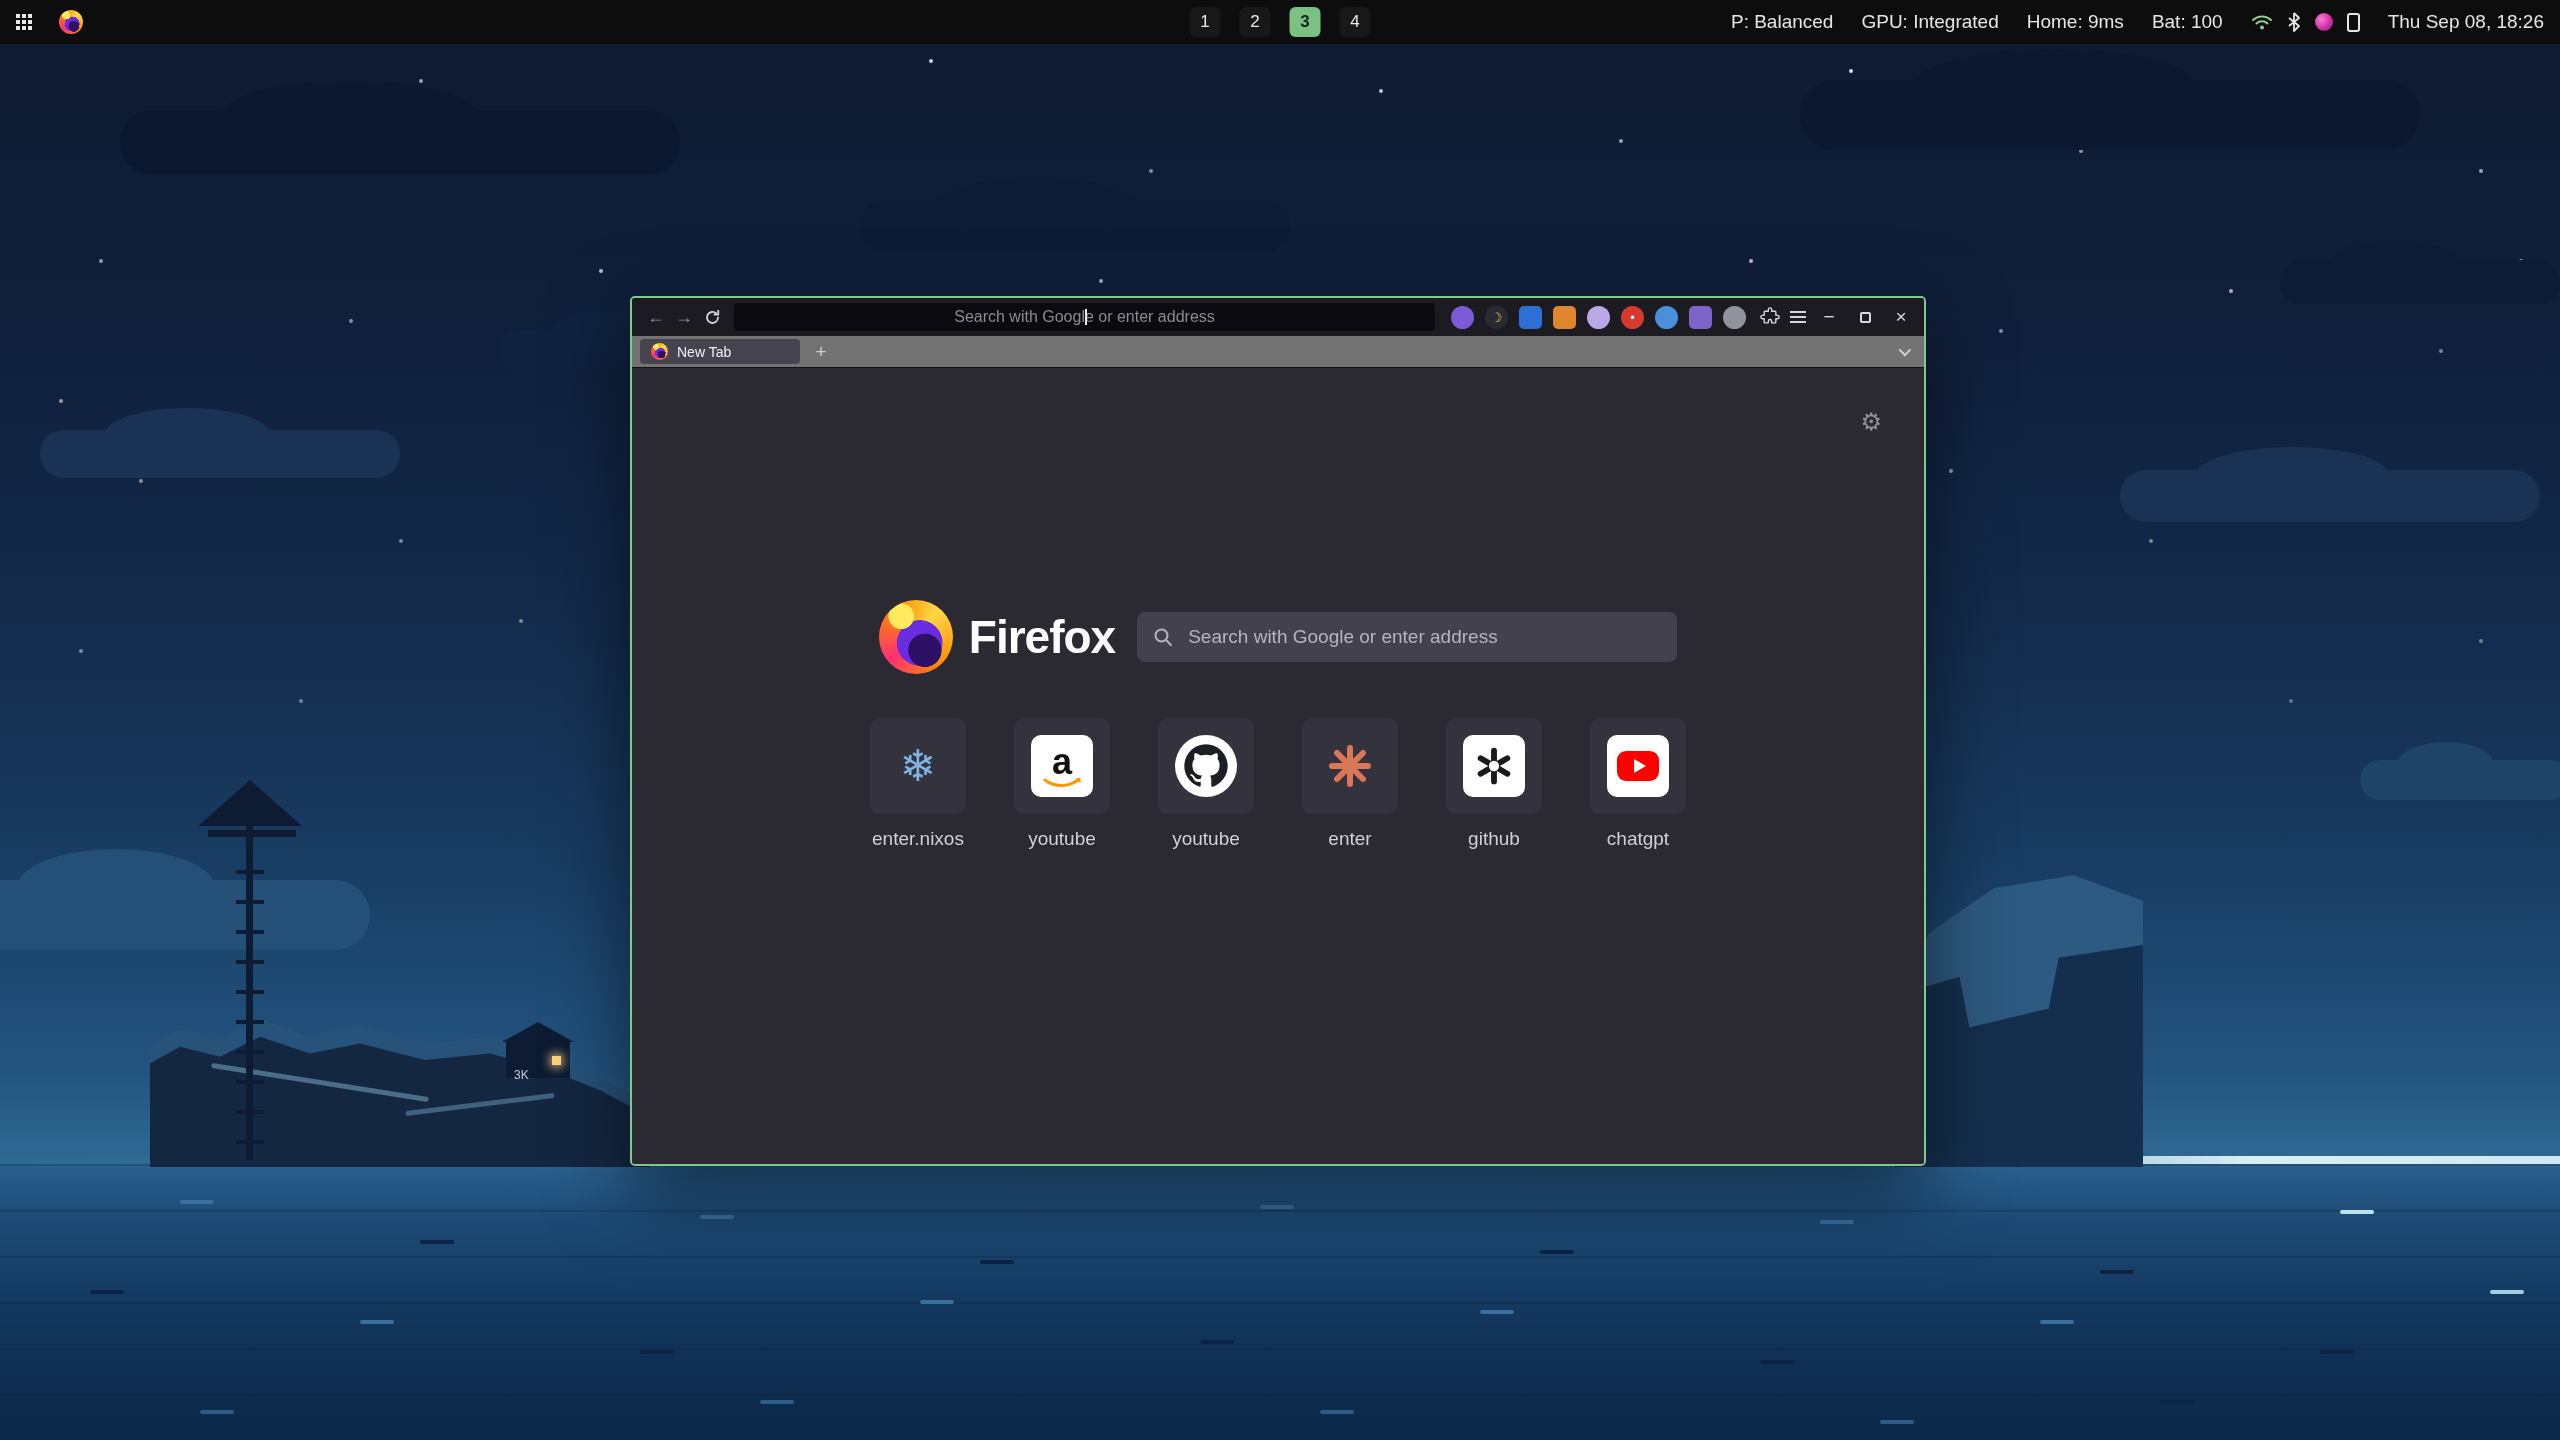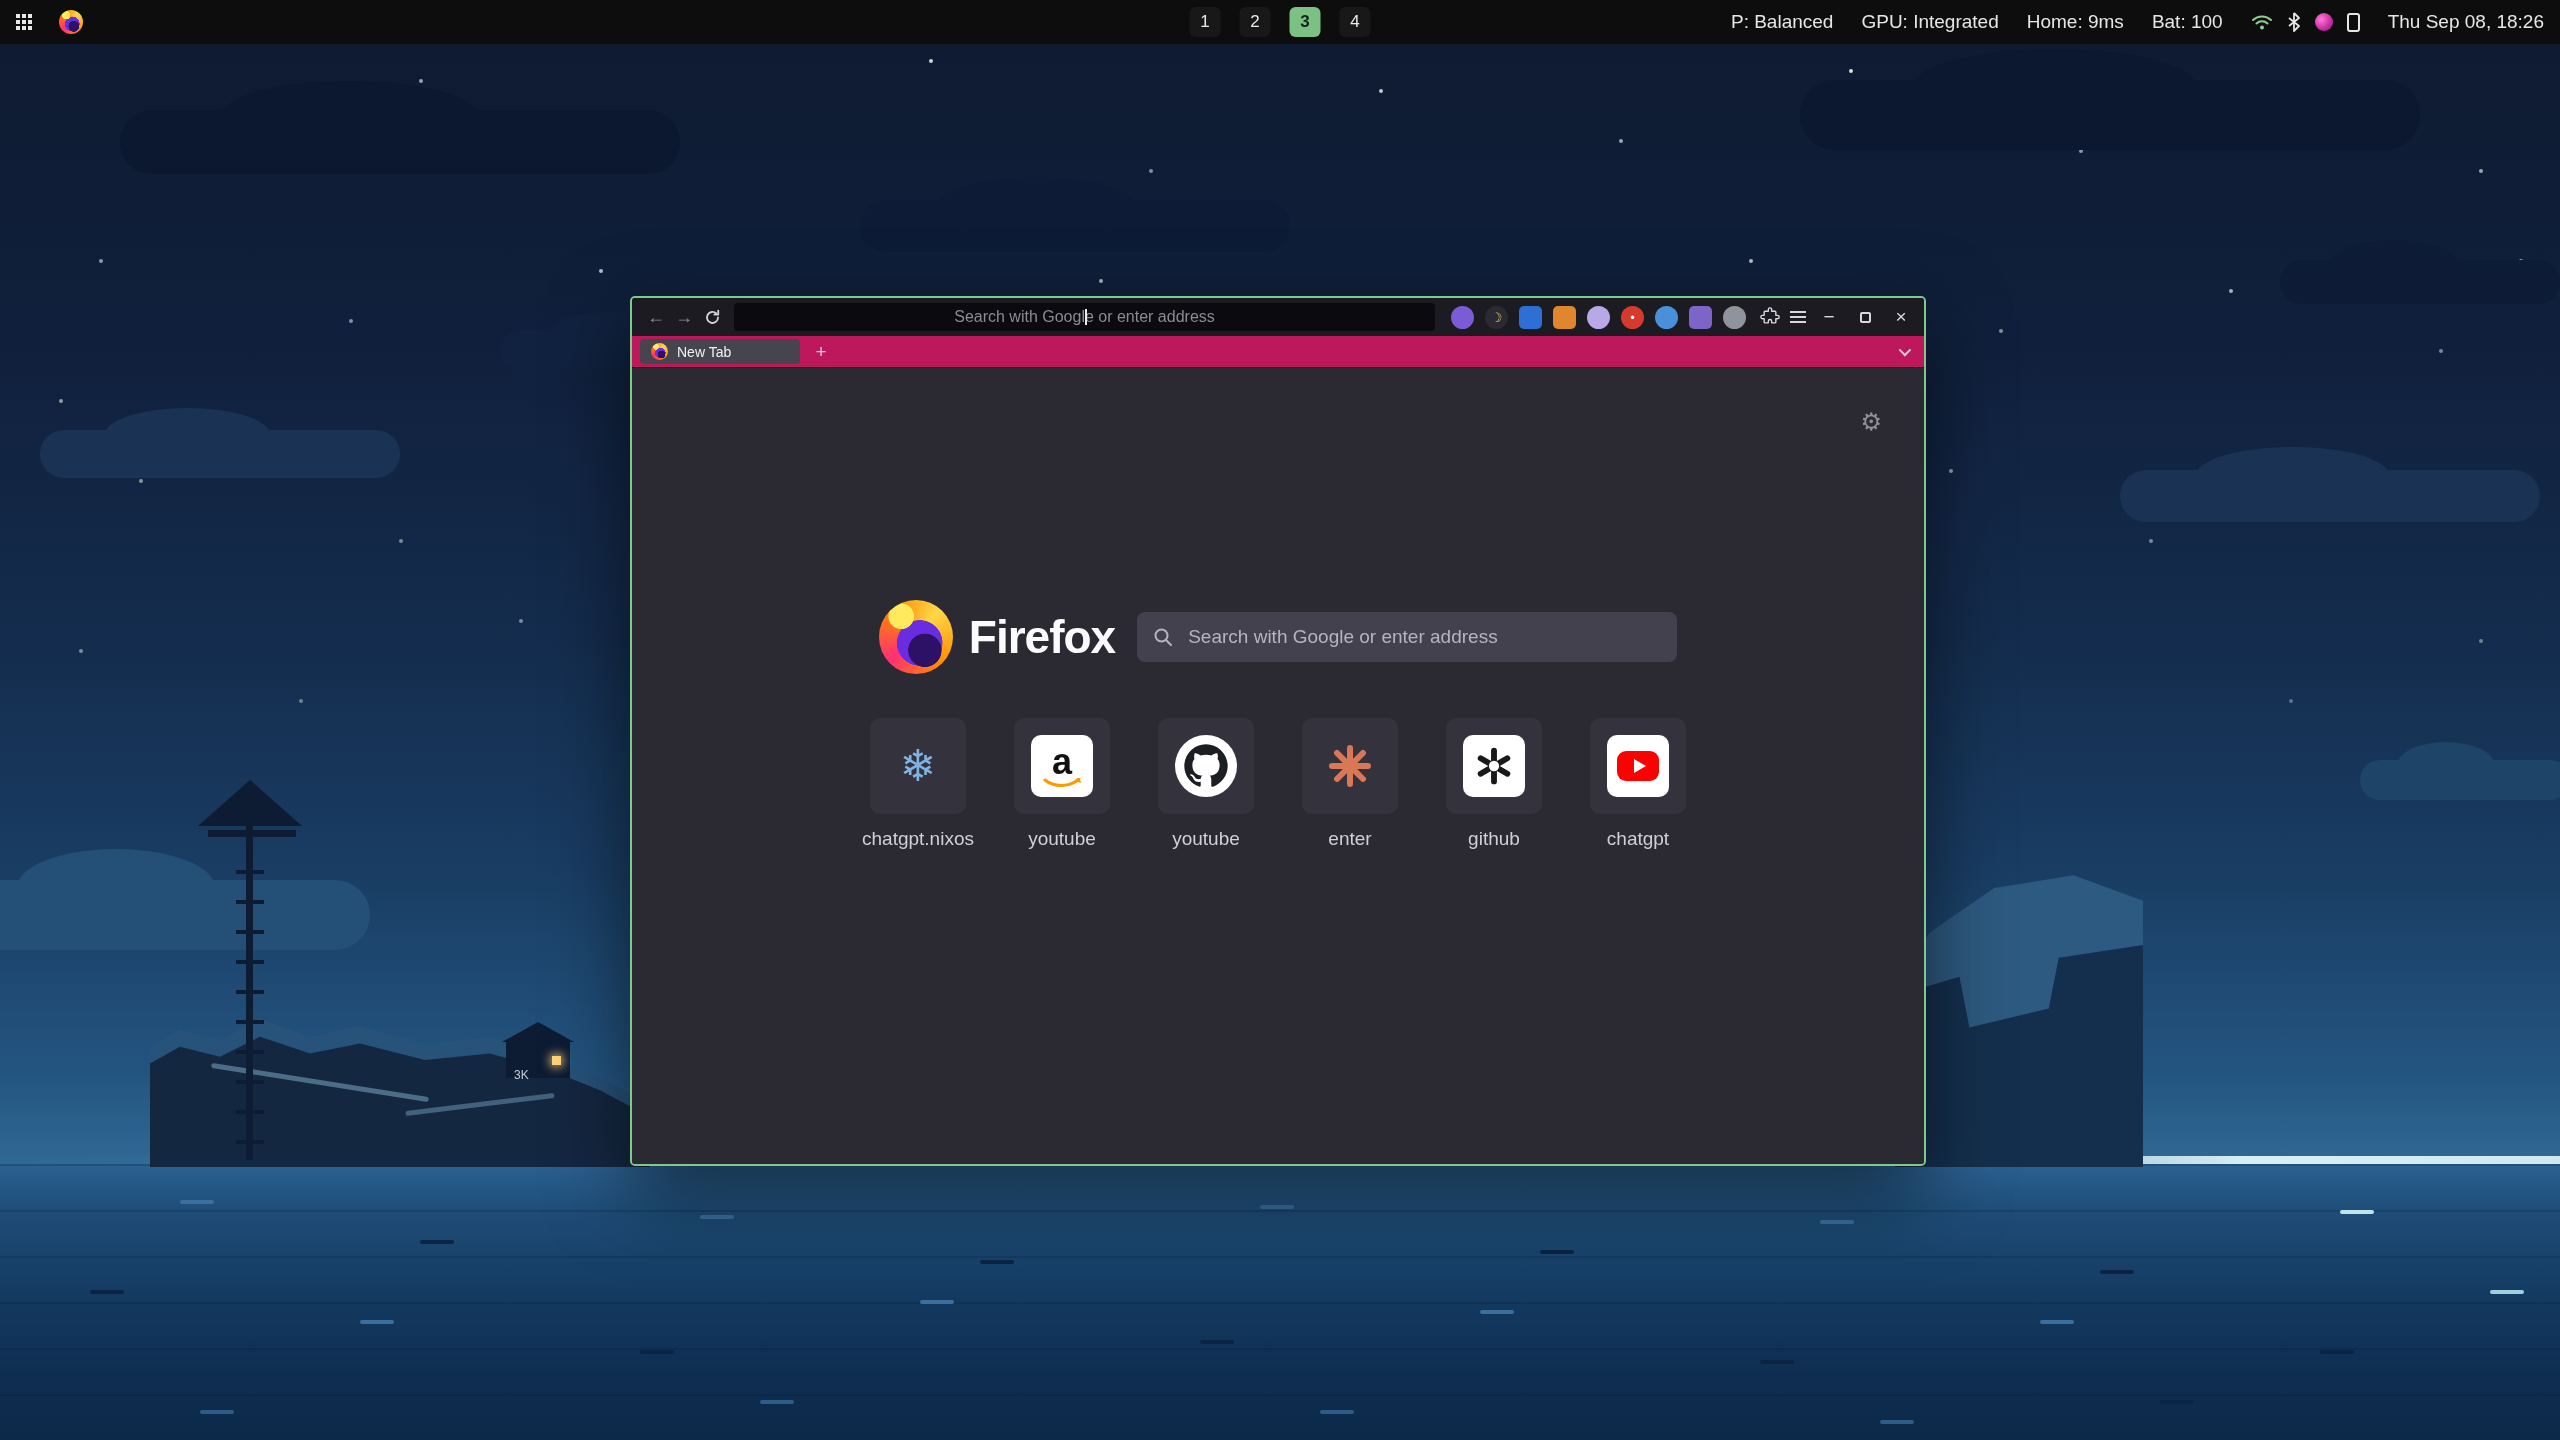--- a/index.html
+++ b/index.html
@@ -119,21 +119,21 @@
   .urlbar input::placeholder{color:#8b8b95;}
   .caret{position:absolute;left:50%;top:6px;width:2px;height:16px;background:#ececf2;}
   .ext-row{display:flex;align-items:center;gap:11px;margin:0 10px 0 4px;flex:0 0 auto;}
   .ext{width:23px;height:23px;display:flex;align-items:center;justify-content:center;font-size:13px;line-height:1;}
   .icon-btn{width:28px;height:28px;display:flex;align-items:center;justify-content:center;flex:0 0 auto;color:#d7d7de;}
   .menu-bars{width:16px;height:2px;background:#d7d7de;box-shadow:0 5px 0 #d7d7de,0 10px 0 #d7d7de;margin-top:-10px;}
   .winctl{display:flex;align-items:center;gap:10px;margin-left:4px;}
   .wbtn{width:26px;height:26px;display:flex;align-items:center;justify-content:center;color:#d8d8de;font-size:19px;border-radius:4px;}
   .max-box{width:11px;height:11px;border:2px solid #d8d8de;border-radius:2px;}
 
-  .tabbar{height:32px;background:#be185d;border-bottom:1px solid #101017;display:flex;align-items:center;padding:0 8px;flex:0 0 auto;}
+  .tabbar{height:32px;background:#737373;border-bottom:1px solid #101017;display:flex;align-items:center;padding:0 8px;flex:0 0 auto;}
   .tab{height:25px;min-width:160px;background:#46454f;border-radius:4px;display:flex;align-items:center;gap:9px;
     padding:0 11px;color:#f0f0f4;font-size:14px;}
   .tab-plus{width:26px;height:25px;display:flex;align-items:center;justify-content:center;color:#cfcfd6;font-size:19px;margin-left:8px;border-radius:4px;}
   .tab-chevron{margin-left:auto;width:26px;height:25px;display:flex;align-items:center;justify-content:center;}
   .chev{width:9px;height:9px;border-right:2px solid #cfcfd6;border-bottom:2px solid #cfcfd6;transform:rotate(45deg) translateY(-2px);}
 
   .content{flex:1;position:relative;background:#2b2a33;}
   .gear{position:absolute;top:42px;right:42px;color:#8f8f9a;font-size:24px;line-height:1;
     font-family:"DejaVu Sans",sans-serif;}
   .hero{position:absolute;top:232px;left:0;right:0;display:flex;align-items:center;justify-content:center;gap:22px;}
@@ -302,21 +302,21 @@
         <input placeholder="Search with Google or enter address" style="">
       </div>
     </div>
 
     <div class="tiles">
 
       <div class="tile">
         <div class="tile-card">
           <span class="nix">❄</span>
         </div>
-        <span class="tile-label">chatgpt.nixos</span>
+        <span class="tile-label">enter.nixos</span>
       </div>
 
       <div class="tile">
         <div class="tile-card">
           <span class="white-sq">
             <span class="am-a">a</span>
             <svg width="40" height="12" viewBox="0 0 40 12">
               <path d="M3 2c9 7.5 26 7.5 34-1.5" fill="none" stroke="#ff9900" stroke-width="3" stroke-linecap="round"></path>
               <path d="M37 0l2.6 4.8-5.2-1.1z" fill="#ff9900"></path>
             </svg>

